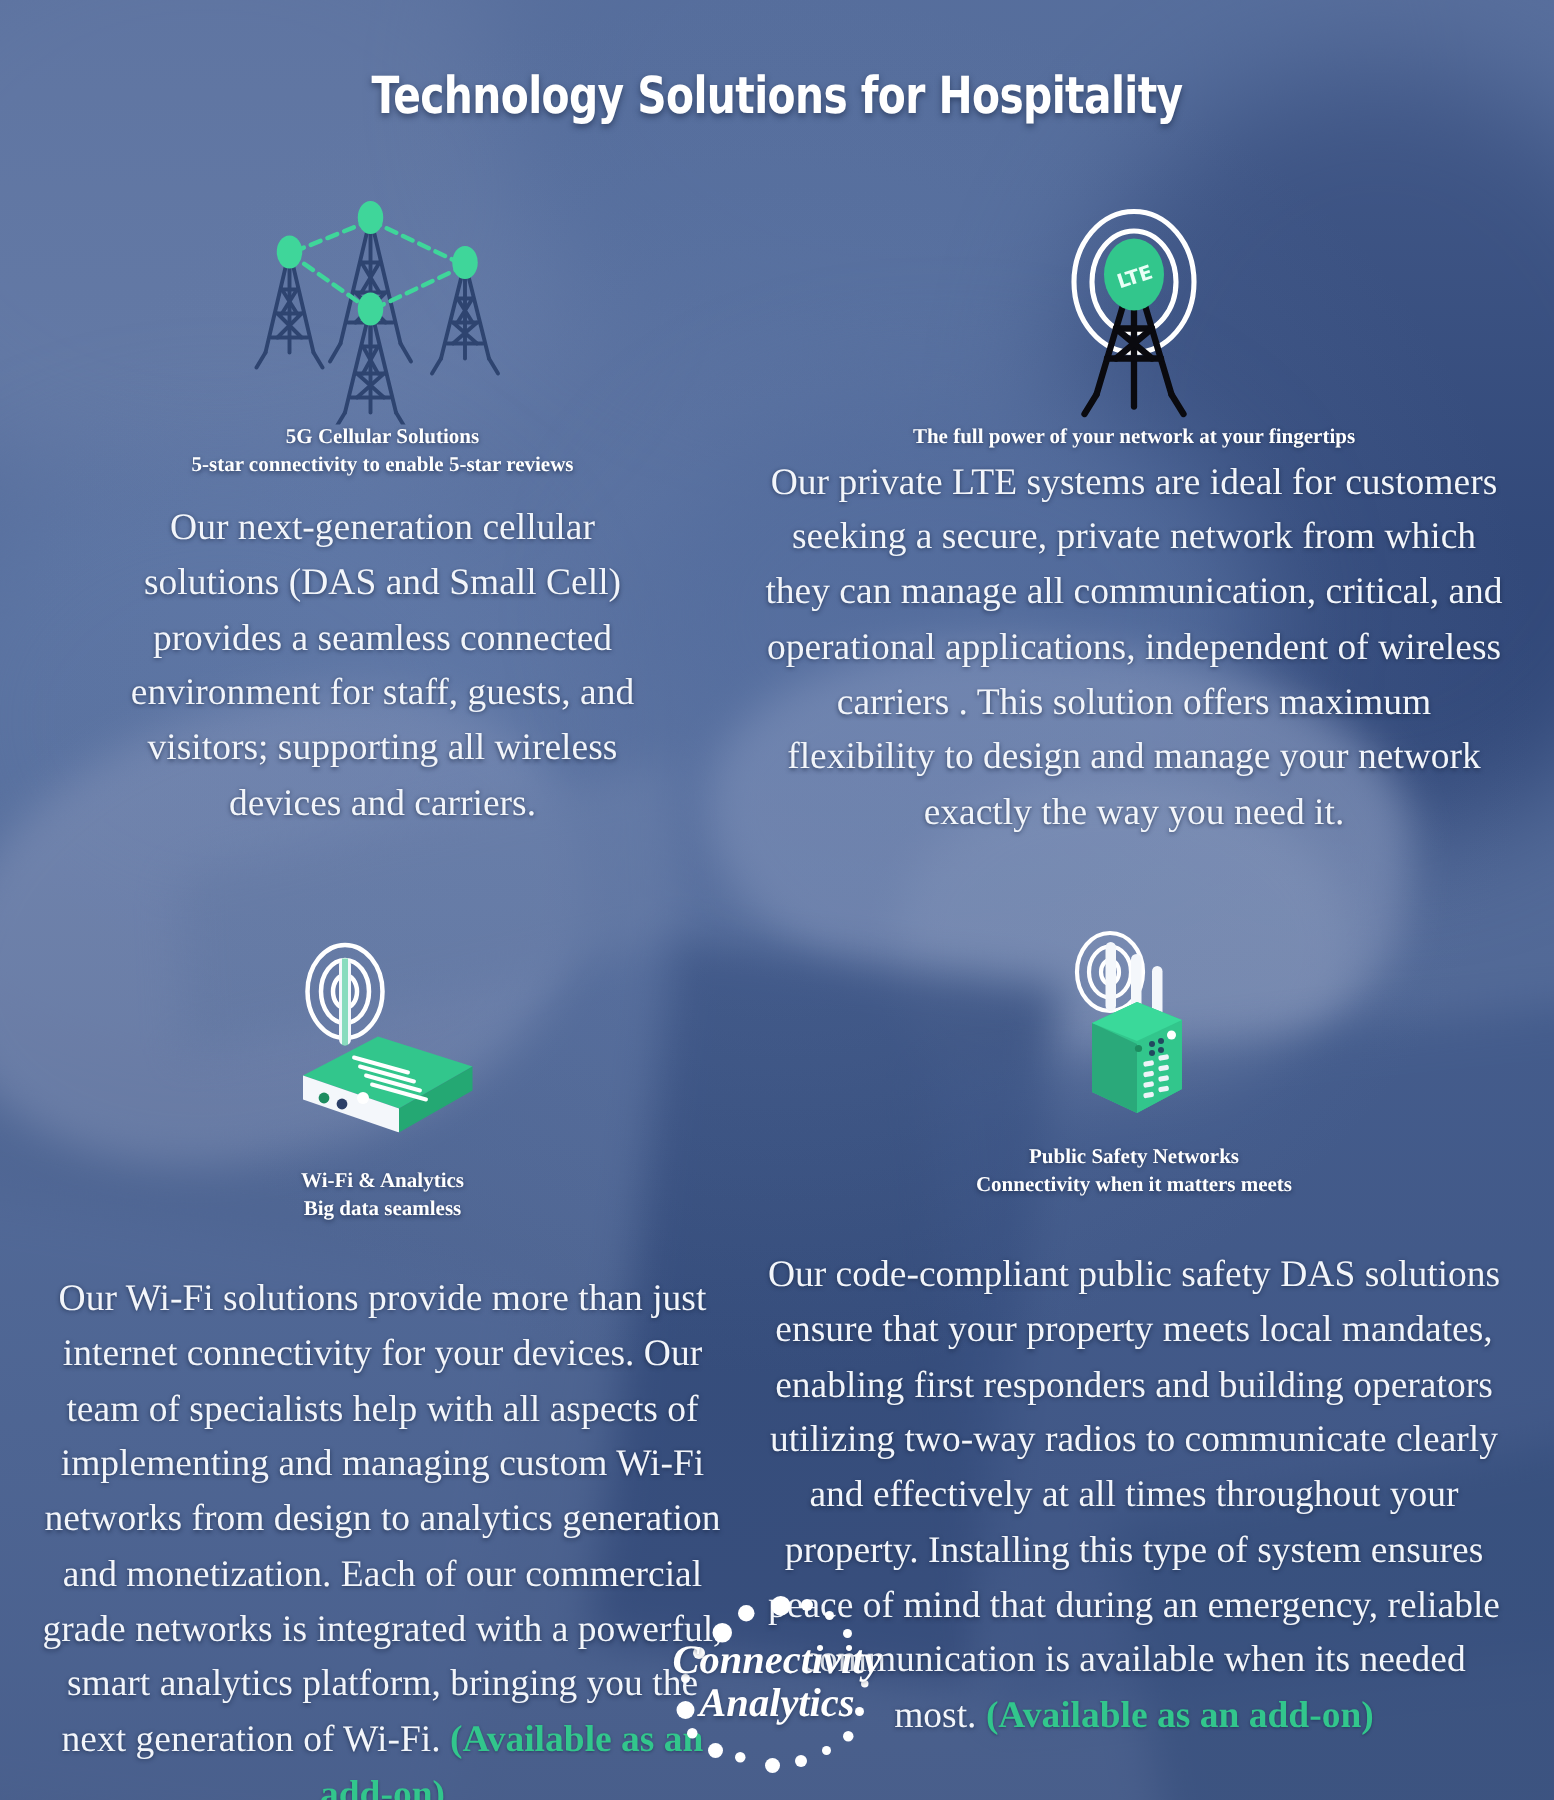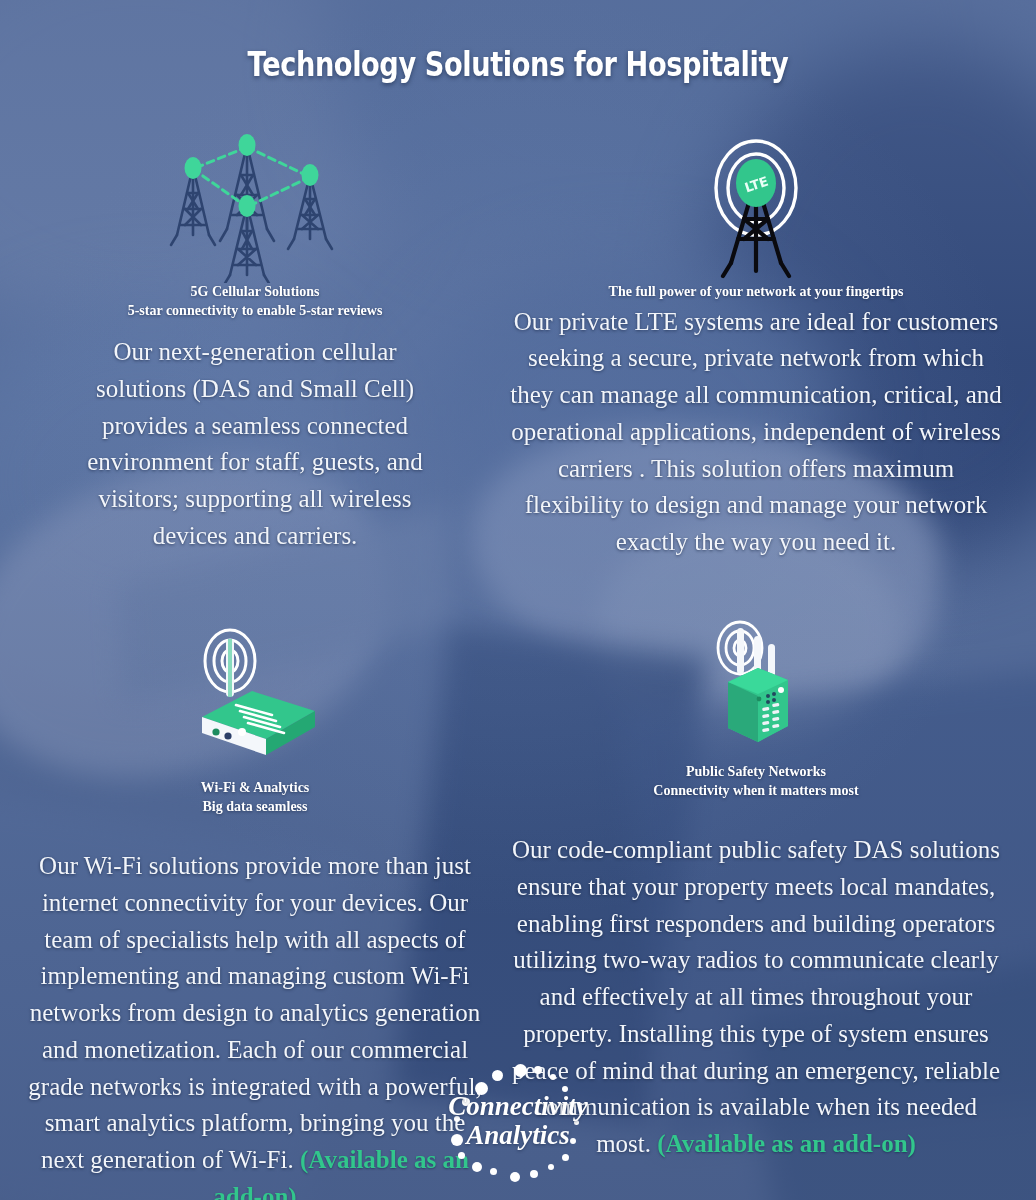--- a/index.html
+++ b/index.html
@@ -332,21 +332,21 @@
           <rect x="76" y="91" width="7" height="3.4" rx="1.4" transform="rotate(-11 76 91)"></rect>
           <rect x="66" y="102" width="7" height="3.4" rx="1.4" transform="rotate(-11 66 102)"></rect>
           <rect x="76" y="98" width="7" height="3.4" rx="1.4" transform="rotate(-11 76 98)"></rect>
           <rect x="66" y="109" width="7" height="3.4" rx="1.4" transform="rotate(-11 66 109)"></rect>
           <rect x="76" y="105" width="7" height="3.4" rx="1.4" transform="rotate(-11 76 105)"></rect>
         </g>
       </svg>
     </div>
     <div class="heading-block">
       <div>Public Safety Networks</div>
-      <div>Connectivity when it matters most</div>
+      <div>Connectivity when it matters meets</div>
     </div>
     <div class="body-block">
       <span>Our code-compliant public safety DAS solutions ensure that your property meets local mandates, enabling first responders and building operators utilizing two-way radios to communicate clearly and effectively at all times throughout your property. Installing this type of system ensures peace of mind that during an emergency, reliable communication is available when its needed most. </span><span class="addon">(Available as an add-on)</span>
     </div>
   </div>
 
   <div id="logo">
     <div id="logo-dots">
       <i style="left:96px;  top:2px;   width:13px; height:13px;"></i>
       <i style="left:116px; top:4px;   width:8px;  height:8px;"></i>

